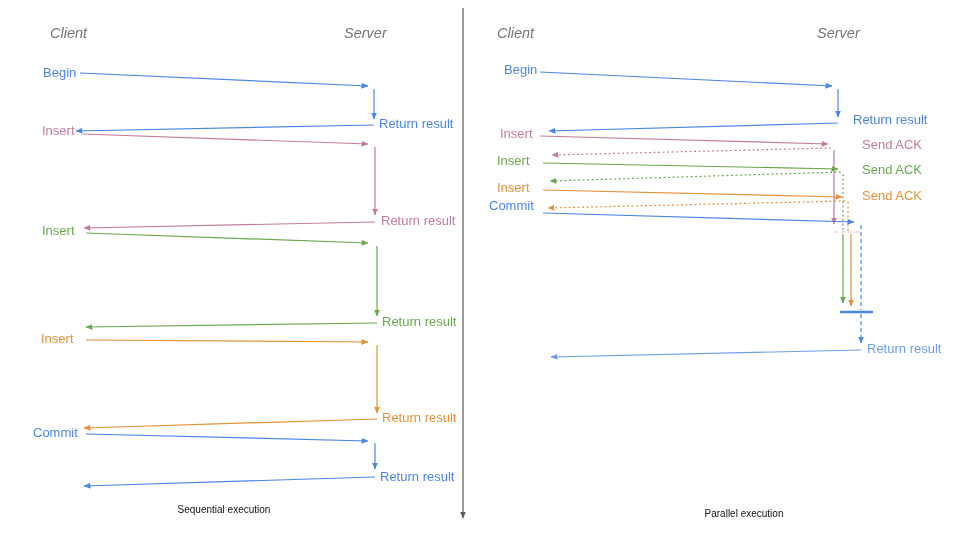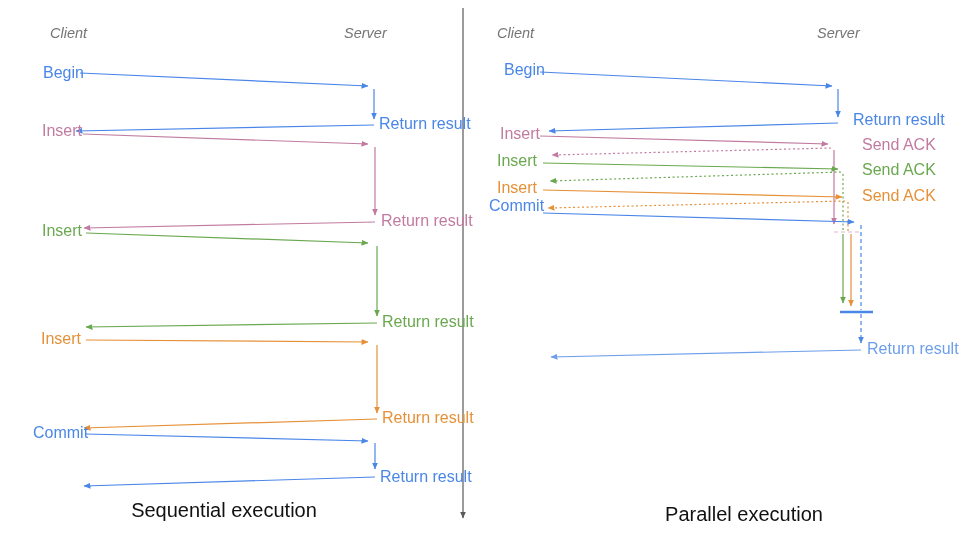--- a/index.html
+++ b/index.html
@@ -1,21 +1,21 @@
 <!DOCTYPE html>
 <html><head>
 <meta charset="utf-8">
 <style>
   html,body{margin:0;padding:0;background:#fff;}
   .stage{position:relative;width:960px;height:540px;background:#fff;overflow:hidden;
          font-family:"Liberation Sans", sans-serif;}
   .stage svg{position:absolute;left:0;top:0;}
-  .lbl{position:absolute;font-size:16px;line-height:14px;white-space:nowrap;}
+  .lbl{position:absolute;font-size:13px;line-height:14px;white-space:nowrap;}
   .hdr{font-style:italic;font-size:14.5px;color:#757575;}
-  .title{font-size:20px;color:#111;transform:translateX(-50%);}
+  .title{font-size:10px;color:#111;transform:translateX(-50%);}
   .time-lbl{font-size:13px;color:#111;transform:translateX(-50%);margin-top:32px;}
   .c-blue{color:#4a86e8}.c-bluel{color:#6d9eeb}.c-pink{color:#c27ba0}
   .c-green{color:#6aa84f}.c-orange{color:#e69138}
   .ln{fill:none;stroke-width:1.2;}
   .s-blue{stroke:#4a86e8}.s-bluel{stroke:#6d9eeb}.s-pink{stroke:#c27ba0}
   .s-green{stroke:#6aa84f}.s-orange{stroke:#e69138}.s-gray{stroke:#595959}
   .dot{stroke-dasharray:2 2.5}
   .dash{stroke-dasharray:4 3}
   .fade{opacity:.55}
   .thick{stroke-width:2.4}

